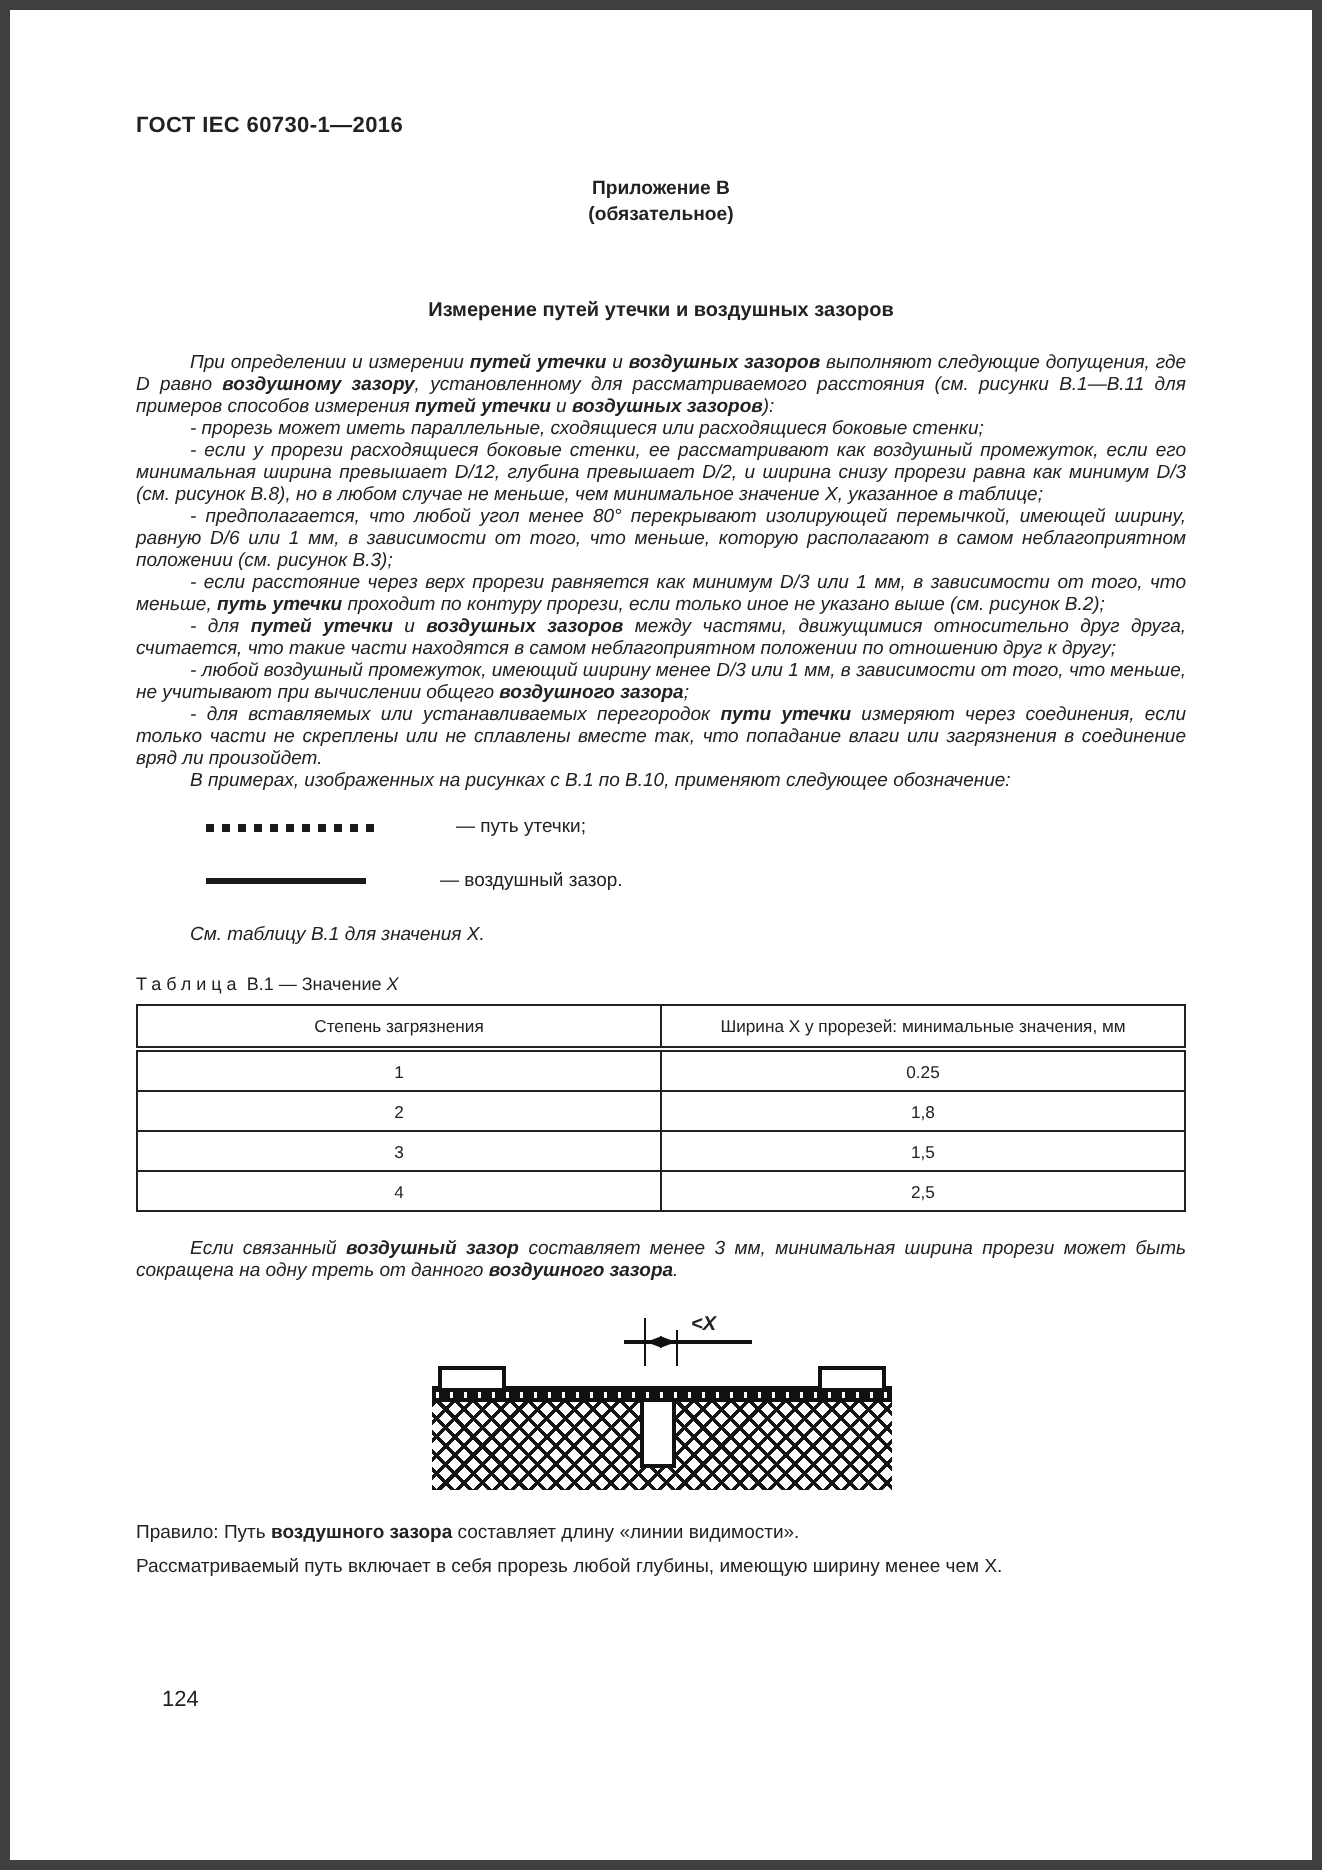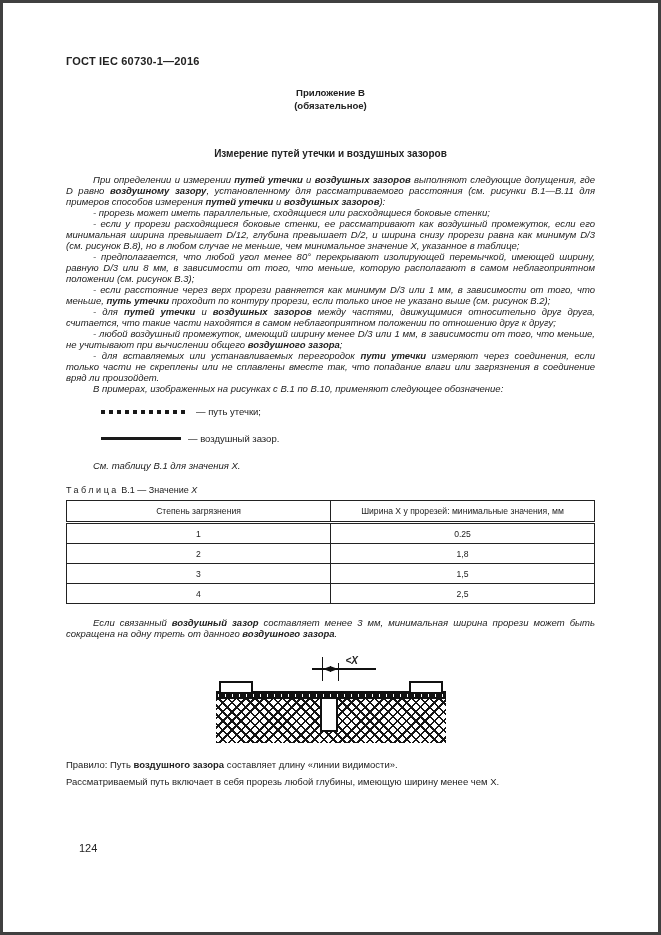--- a/index.html
+++ b/index.html
@@ -1,36 +1,36 @@
 <!DOCTYPE html>
 <html><head>
 <meta charset="utf-8">
 <style>
   html,body{margin:0;padding:0;background:#fff;}
   .page{
     position:relative;
     width:661px;height:935px;
     box-sizing:border-box;
     background:#fff;
-    border:3px solid #404040;
+    border:5px solid #404040;
     font-family:"Liberation Sans",sans-serif;
     color:#222;
     overflow:hidden;
   }
   .content{
     position:absolute;left:63px;right:63px;top:52px;
   }
   .doc-code{font-size:11px;font-weight:bold;letter-spacing:.2px;}
   .annex{ text-align:center;font-weight:bold;font-size:9.6px;line-height:13px;margin-top:19px;}
   .main-title{text-align:center;font-weight:bold;font-size:10px;margin-top:36px;}
   .body-text{margin-top:15px;font-style:italic;font-size:9.5px;line-height:11px;text-align:justify;}
   .para{text-indent:27px;}
   .para b{font-weight:bold;}
   .legend{margin-top:12px;font-size:9.5px;}
-  .legend-row{display:flex;align-items:center;margin-top:16px;margin-left:35px;}
+  .legend-row{display:flex;align-items:center;margin-top:16px;margin-left:35px;gap:30px;}
   .legend-row:first-child{margin-top:4px;}
   .swatch-dotted{width:88px;height:4px;margin-right:7px;
     background:repeating-linear-gradient(90deg,#1a1a1a 0 4px,transparent 4px 8px);}
   .swatch-solid{width:80px;height:3px;margin-right:7px;background:#1a1a1a;}
   .see-note{margin-top:16px;font-style:italic;font-size:9.5px;text-indent:27px;}
   .tbl-caption{margin-top:14px;font-size:9px;}
   .tbl-caption .spaced{letter-spacing:2.5px;}
   .tbl-caption .var{font-style:italic;}
   table.b1{width:100%;border-collapse:collapse;margin-top:5px;font-size:8.6px;}
   table.b1 th{font-weight:normal;height:18px;border:1.6px solid #222;border-bottom:3px double #222;padding:1px 16px;text-align:center;}
@@ -80,21 +80,21 @@
       <div>Приложение В</div>
       <div>(обязательное)</div>
     </div>
 
     <div class="main-title">Измерение путей утечки и воздушных зазоров</div>
 
     <div class="body-text">
         <div class="para">При определении и измерении <b>путей утечки</b> и <b>воздушных зазоров</b> выполняют следующие допущения, где D равно <b>воздушному зазору</b>, установленному для рассматриваемого расстояния (см. рисунки В.1—В.11 для примеров способов измерения <b>путей утечки</b> и <b>воздушных зазоров</b>):</div>
         <div class="para">- прорезь может иметь параллельные, сходящиеся или расходящиеся боковые стенки;</div>
         <div class="para">- если у прорези расходящиеся боковые стенки, ее рассматривают как воздушный промежуток, если его минимальная ширина превышает D/12, глубина превышает D/2, и ширина снизу прорези равна как минимум D/3 (см. рисунок В.8), но в любом случае не меньше, чем минимальное значение X, указанное в таблице;</div>
-        <div class="para">- предполагается, что любой угол менее 80° перекрывают изолирующей перемычкой, имеющей ширину, равную D/3 или 8 мм, в зависимости от того, что меньше, которую располагают в самом неблагоприятном положении (см. рисунок В.3);</div>
+        <div class="para">- предполагается, что любой угол менее 80° перекрывают изолирующей перемычкой, имеющей ширину, равную D/6 или 1 мм, в зависимости от того, что меньше, которую располагают в самом неблагоприятном положении (см. рисунок В.3);</div>
         <div class="para">- если расстояние через верх прорези равняется как минимум D/3 или 1 мм, в зависимости от того, что меньше, <b>путь утечки</b> проходит по контуру прорези, если только иное не указано выше (см. рисунок В.2);</div>
         <div class="para">- для <b>путей утечки</b> и <b>воздушных зазоров</b> между частями, движущимися относительно друг друга, считается, что такие части находятся в самом неблагоприятном положении по отношению друг к другу;</div>
         <div class="para">- любой воздушный промежуток, имеющий ширину менее D/3 или 1 мм, в зависимости от того, что меньше, не учитывают при вычислении общего <b>воздушного зазора</b>;</div>
         <div class="para">- для вставляемых или устанавливаемых перегородок <b>пути утечки</b> измеряют через соединения, если только части не скреплены или не сплавлены вместе так, что попадание влаги или загрязнения в соединение вряд ли произойдет.</div>
         <div class="para">В примерах, изображенных на рисунках с В.1 по В.10, применяют следующее обозначение:</div>
       </div>
 
     <div class="legend">
       <div class="legend-row">
         <div class="swatch-dotted"></div>

